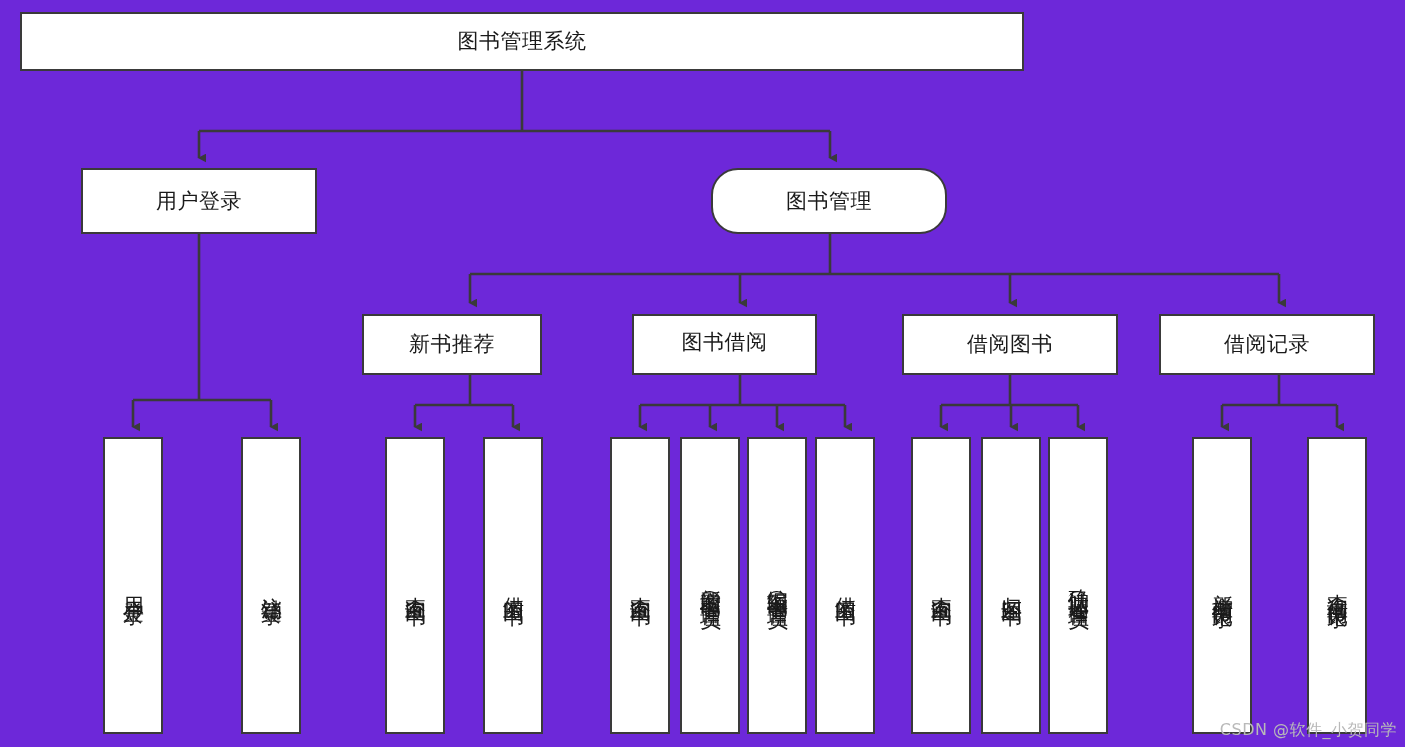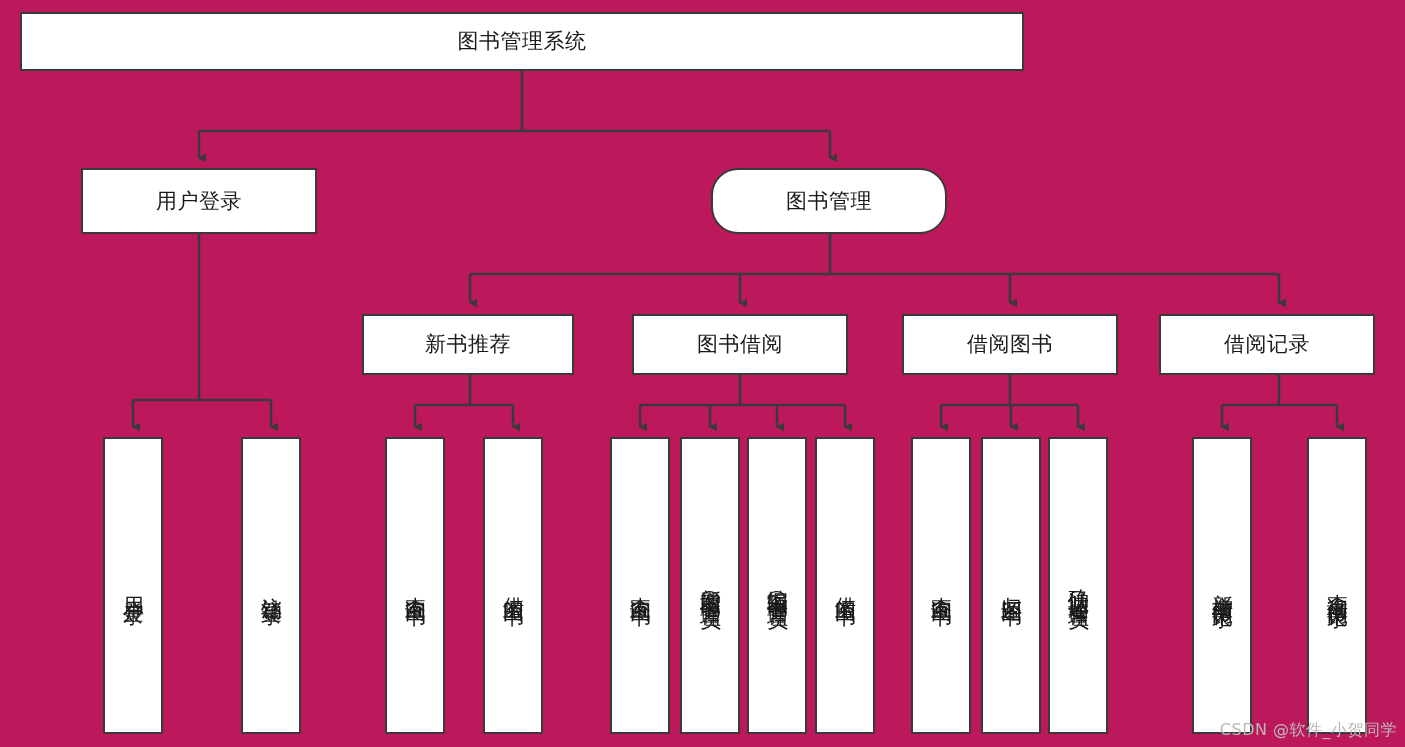--- a/index.html
+++ b/index.html
@@ -8,21 +8,21 @@
     padding: 0;
     background: #ffffff;
   }
   body {
     font-family: "DejaVu Sans", "Liberation Sans", sans-serif;
   }
   #diagram-root {
     position: relative;
     width: 1405px;
     height: 747px;
-    background: #be185d;
+    background: #6d28d9;
     overflow: hidden;
   }
   #edge-layer {
     position: absolute;
     left: 0;
     top: 0;
     width: 1405px;
     height: 747px;
     pointer-events: none;
   }
@@ -131,24 +131,24 @@
     <span class="label">图书管理系统</span>
   </div>
 
   <div class="node h" style="left:81px; top:168px; width:236px; height:66px;">
     <span class="label">用户登录</span>
   </div>
   <div class="node h" style="left:711px; top:168px; width:236px; height:66px;border-radius:27px;">
     <span class="label">图书管理</span>
   </div>
 
-  <div class="node h" style="left:362px; top:314px; width:212px; height:61px;">
+  <div class="node h" style="left:362px; top:314px; width:180px; height:61px;">
     <span class="label">新书推荐</span>
   </div>
-  <div class="node h" style="left:632px; top:314px; width:216px; height:61px;">
+  <div class="node h" style="left:632px; top:314px; width:185px; height:61px;font-family:Liberation Mono, monospace;">
     <span class="label">图书借阅</span>
   </div>
   <div class="node h" style="left:902px; top:314px; width:216px; height:61px;">
     <span class="label">借阅图书</span>
   </div>
   <div class="node h" style="left:1159px; top:314px; width:216px; height:61px;align-items:center;">
     <span class="label">借阅记录</span>
   </div>
 
   <div class="node v" style="left:103px; top:437px; width:60px; height:297px;">

